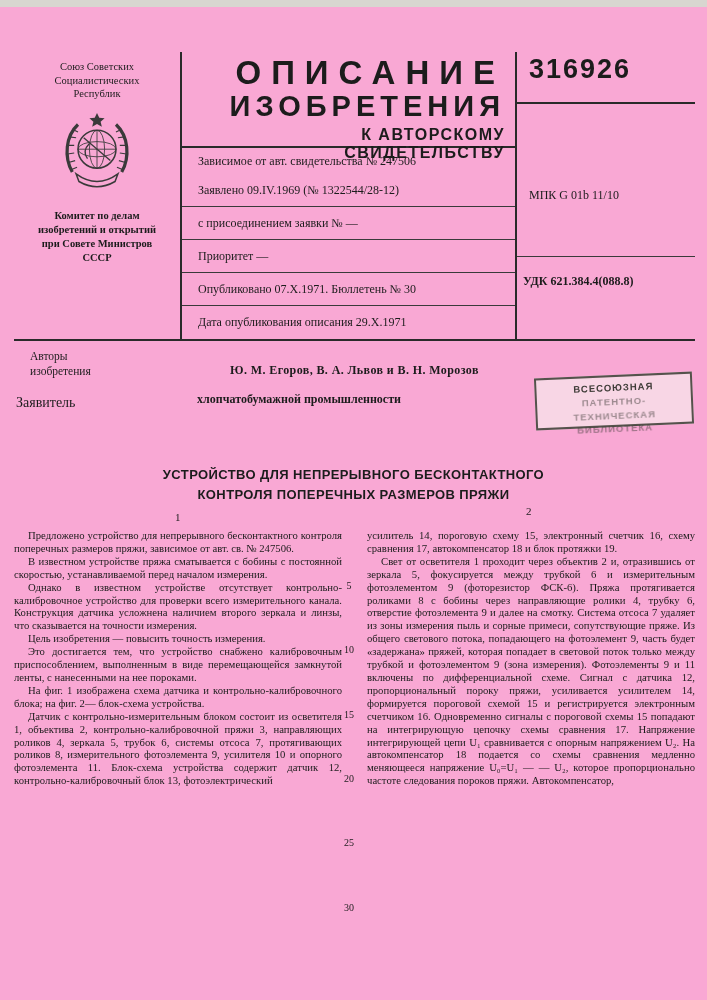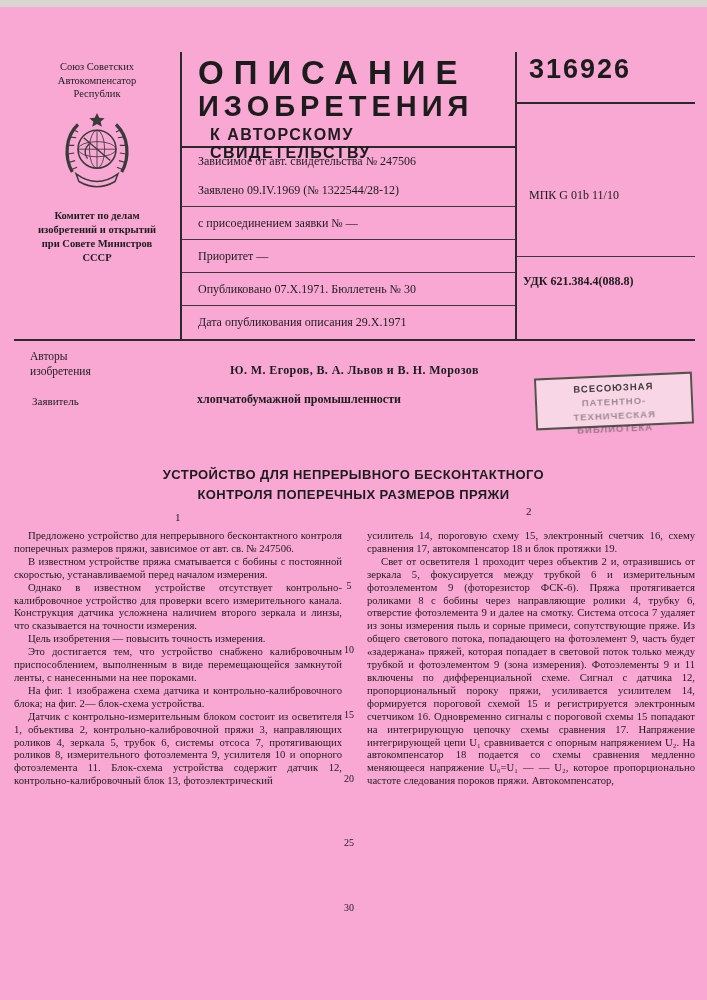--- a/index.html
+++ b/index.html
@@ -5,41 +5,41 @@
   html,body{margin:0;padding:0;}
   body{background:#d8d6d0;font-family:"Liberation Serif",serif;}
   .page{position:relative;width:707px;height:1000px;background:#f9a8d4;color:#1c1c1c;margin:7px auto;overflow:hidden;}
 
   
   .header{position:absolute;left:14px;right:12px;top:45px;height:287px;display:flex;border-bottom:2px solid #2a2a2a;}
   .header-left{width:168px;border-right:2px solid #2a2a2a;text-align:center;box-sizing:border-box;padding-top:8px;}
   .union-lines{font-size:10.5px;line-height:1.3;}
   .emblem-wrap{margin:10px auto 6px;width:76px;height:84px;}
   .committee-lines{margin-top:14px;font-size:10.5px;line-height:1.35;font-weight:bold;}
-  .header-center{flex:1;border-right:2px solid #2a2a2a;display:flex;flex-direction:column;box-sizing:border-box;}
+  .header-center{flex:1;border-right:2px solid #2a2a2a;display:flex;flex-direction:column;box-sizing:border-box;text-align:right;}
   .title-block{box-sizing:border-box;height:96px;padding:4px 10px 0 16px;border-bottom:2px solid #2a2a2a;}
   .doc-type-1{font-family:"Liberation Sans",sans-serif;font-weight:bold;font-size:33px;letter-spacing:10px;line-height:1.05;}
   .doc-type-2{font-family:"Liberation Sans",sans-serif;font-weight:bold;font-size:29px;letter-spacing:5px;line-height:1.05;}
   .doc-subtitle{font-family:Liberation Sans, sans-serif;font-weight:bold;font-size:16px;letter-spacing:1.5px;margin-top:5px;padding-left:12px;}
   .hrow{box-sizing:border-box;display:flex;align-items:center;padding:0 10px 0 16px;font-size:12px;}
   .hrow-1{height:26px;}
   .hrow-2,.hrow-3,.hrow-4,.hrow-5{height:33px;border-bottom:1px solid #3a3a3a;}
   .hrow-6{height:32px;}
   .header-right{width:178px;position:relative;box-sizing:border-box;}
   .pub-number{position:absolute;top:2px;left:12px;right:0;font-family:"Liberation Sans",sans-serif;font-weight:bold;font-size:27px;letter-spacing:2px;}
   .num-rule{position:absolute;top:50px;left:0;right:0;border-top:2px solid #2a2a2a;}
   .mpk{position:absolute;top:136px;left:12px;font-size:12px;}
   .right-rule{position:absolute;top:204px;left:0;right:0;border-top:1px solid #3a3a3a;}
   .udk{position:absolute;top:222px;left:6px;font-size:12px;font-weight:bold;}
 
   
   .people{position:absolute;left:14px;right:12px;top:336px;height:118px;}
   .authors-label{position:absolute;left:16px;top:6px;font-size:11.5px;line-height:1.3;}
   .authors-names{position:absolute;left:216px;top:20px;font-size:12px;font-weight:bold;letter-spacing:0.4px;}
-  .applicant-label{position:absolute;left:18px;top:52px;font-size:11px;}
+  .applicant-label{position:absolute;left:2px;top:52px;font-size:14px;}
   .applicant-lines{position:absolute;left:120px;top:48px;width:330px;text-align:center;font-size:12px;font-weight:bold;line-height:1.45;}
   .stamp{position:absolute;right:2px;top:32px;width:158px;height:52px;border:2px solid #55524c;transform:rotate(-2.5deg);box-sizing:border-box;padding:4px 4px;text-align:center;background:rgba(247,245,240,0.6);}
   .stamp div{font-family:"Liberation Sans",sans-serif;font-weight:bold;font-size:9.5px;letter-spacing:1px;line-height:1.45;color:#3f3c38;}
   .stamp div:nth-child(2),.stamp div:nth-child(3){opacity:0.5;filter:blur(0.3px);}
 
   
   .inv-title{position:absolute;left:0;right:0;top:458px;text-align:center;font-family:"Liberation Sans",sans-serif;font-weight:bold;font-size:13px;line-height:1.5;letter-spacing:0.4px;}
 
   
   .col-num-1{position:absolute;left:175px;top:504px;font-size:11px;}
@@ -61,21 +61,21 @@
 </head>
 <body>
 
 <div class="page">
 
   <div class="header">
 
     <div class="header-left">
       <div class="union-lines">
           <div>Союз Советских</div>
-          <div>Автокомпенсатор</div>
+          <div>Социалистических</div>
           <div>Республик</div>
         </div>
       <div class="emblem-wrap">
         <svg viewBox="0 0 80 88" width="76" height="84" aria-hidden="true">
           <circle cx="40" cy="40" r="20" fill="none" stroke="#3a3a3a" stroke-width="1.6"></circle>
           <ellipse cx="40" cy="40" rx="20" ry="8" fill="none" stroke="#3a3a3a" stroke-width="0.9"></ellipse>
           <ellipse cx="40" cy="40" rx="8" ry="20" fill="none" stroke="#3a3a3a" stroke-width="0.9"></ellipse>
           <line x1="20" y1="40" x2="60" y2="40" stroke="#3a3a3a" stroke-width="0.9"></line>
           <line x1="40" y1="20" x2="40" y2="60" stroke="#3a3a3a" stroke-width="0.9"></line>
           <line x1="26" y1="28" x2="54" y2="52" stroke="#3a3a3a" stroke-width="1.4"></line>

